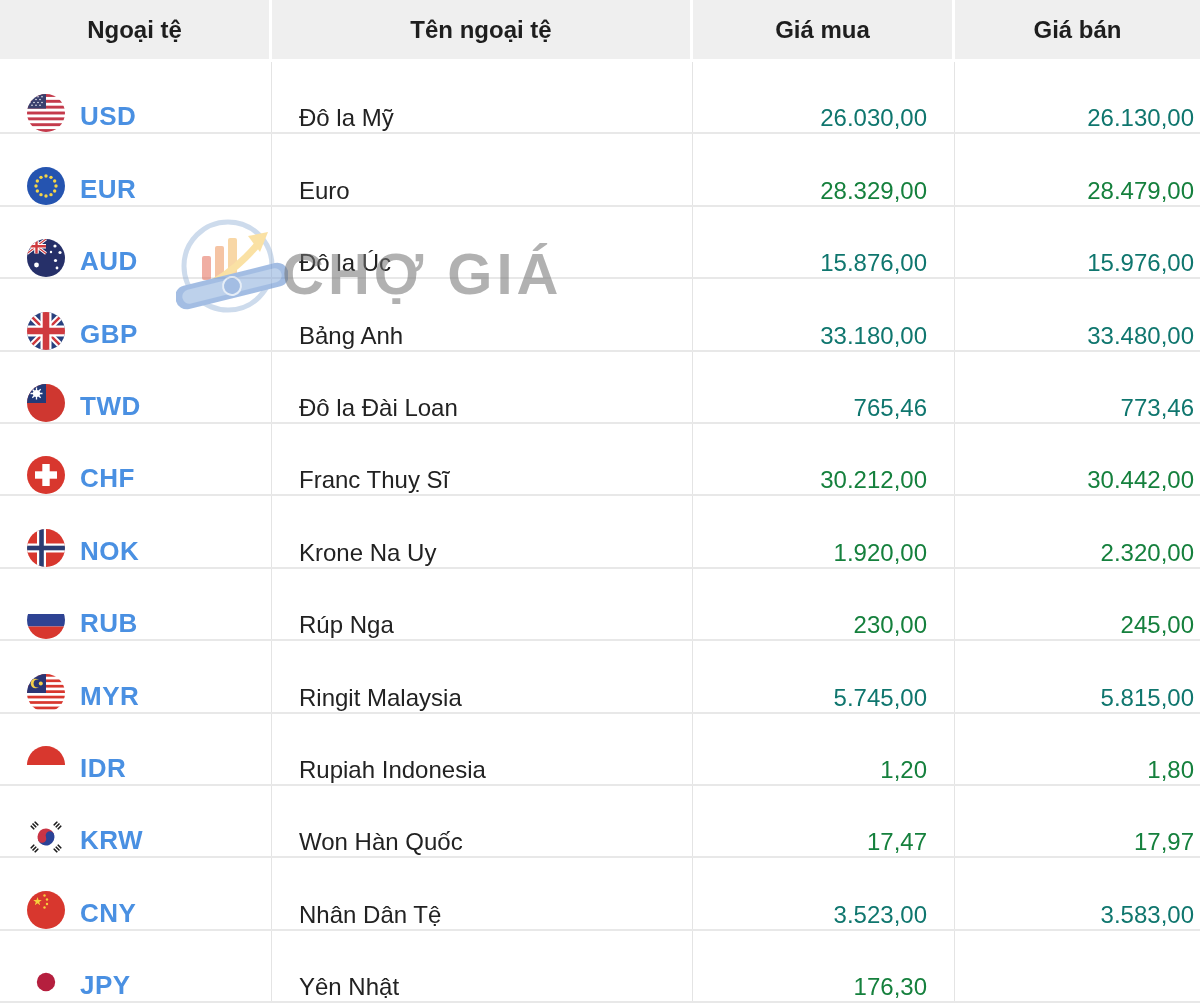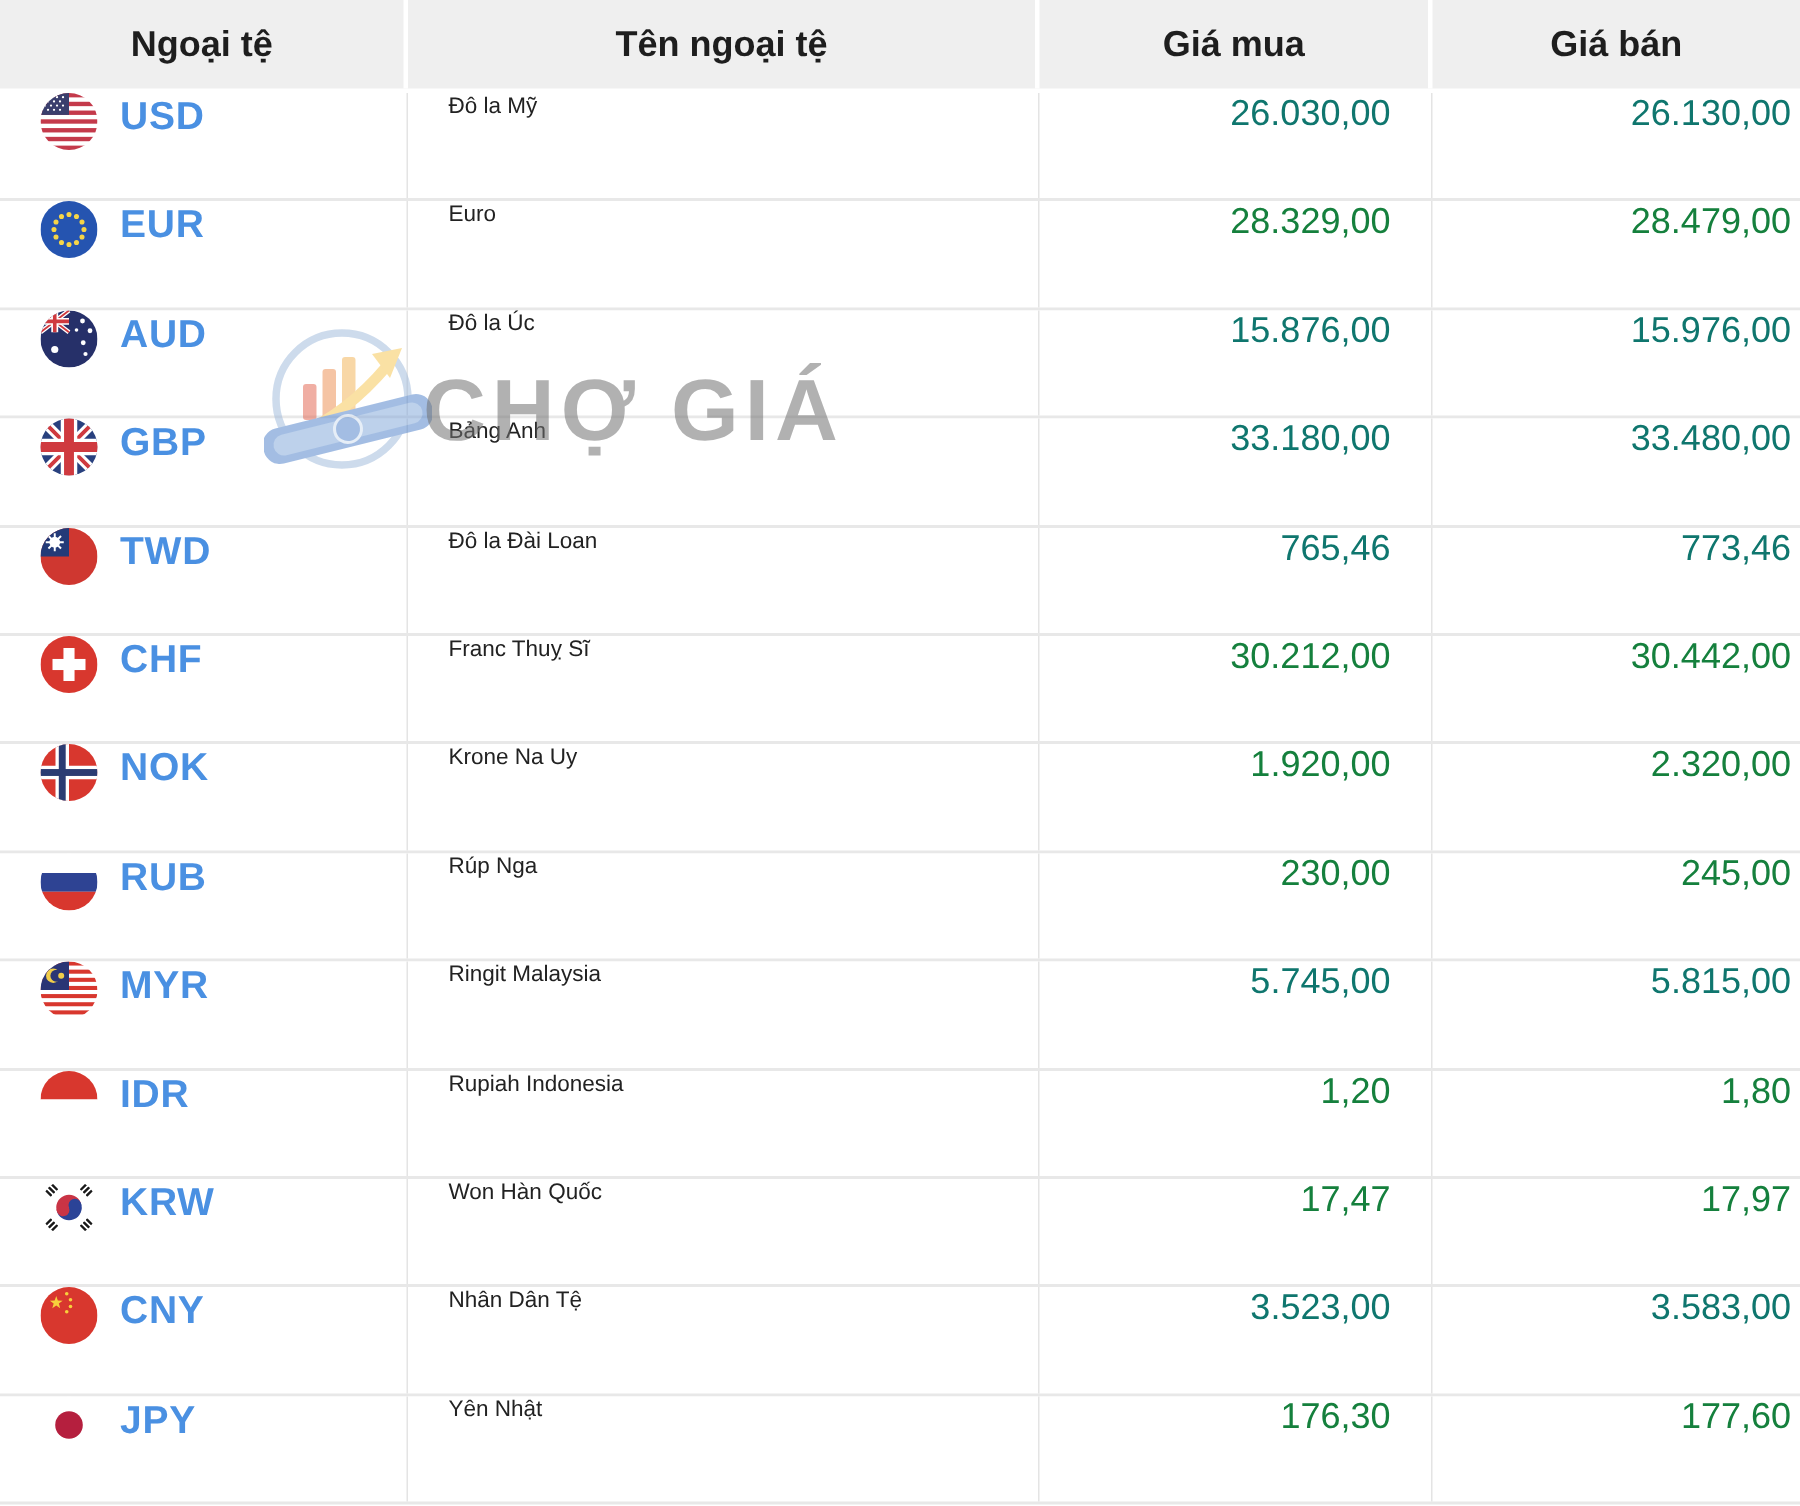--- a/index.html
+++ b/index.html
@@ -14,26 +14,26 @@
   .hdr-cell{
     display:flex;align-items:center;justify-content:center;
     font-weight:700;font-size:24px;color:#1e1e1e;
     border-right:3px solid #fff;box-sizing:border-box;
   }
   .hdr-cell:last-child{border-right:none;}
   .row{
     display:grid;grid-template-columns:272px 421px 262px 245px;
     height:72.4px;border-bottom:2px solid #e8e8e8;box-sizing:border-box;background:#fff;
   }
-  .cell{display:flex;align-items:flex-start;box-sizing:border-box;}
+  .cell{display:flex;align-items:flex-end;box-sizing:border-box;}
   .cell.curr{padding-left:27px;border-right:1px solid #e4e4e4;}
   .flagwrap{width:38px;height:38px;flex:0 0 38px;margin-right:15px;}
   .flagwrap svg{display:block;}
   .code{font-weight:700;font-size:26px;color:#4a90e2;letter-spacing:.5px;}
-  .cell.name{padding-left:27px;font-size:15px;color:#222;border-right:1px solid #e4e4e4;}
+  .cell.name{padding-left:27px;font-size:24px;color:#222;border-right:1px solid #e4e4e4;}
   .cell.buy{justify-content:flex-end;padding-right:27px;font-size:24px;border-right:1px solid #e4e4e4;}
   .cell.sell{justify-content:flex-end;padding-right:6px;font-size:24px;}
   .up{color:#15803d;}
   .down{color:#0f766e;}
   .watermark{
     position:absolute;left:176px;top:218px;display:flex;align-items:center;
     pointer-events:none;z-index:3;
   }
   .wm-logo{width:112px;height:96px;opacity:.5;}
   .wm-text{
@@ -423,21 +423,20 @@
               <g clip-path="url(#cp-jp)">
                 <rect width="38" height="38" fill="#fff"></rect>
                 <circle cx="19" cy="19" r="9.2" fill="#b51f3e"></circle>
               </g>
             </svg>
           </span>
       <span class="code">JPY</span>
     </div>
     <div class="cell name">Yên Nhật</div>
     <div class="cell buy up">176,30</div>
-    <div class="cell sell up">177,60</div>
   </div>
     </div>
 
   <div class="watermark">
     <svg class="wm-logo" viewBox="0 0 112 96">
       <circle cx="52" cy="48" r="44" fill="none" stroke="#9db8da" stroke-width="5"></circle>
       <rect x="26" y="38" width="9" height="24" rx="2" fill="#e2604a"></rect>
       <rect x="39" y="28" width="9" height="34" rx="2" fill="#ec8a4c"></rect>
       <rect x="52" y="20" width="9" height="42" rx="2" fill="#f3b04f"></rect>
       <path d="M22 72 Q55 58 82 26" fill="none" stroke="#f6c44c" stroke-width="7" stroke-linecap="round"></path>

